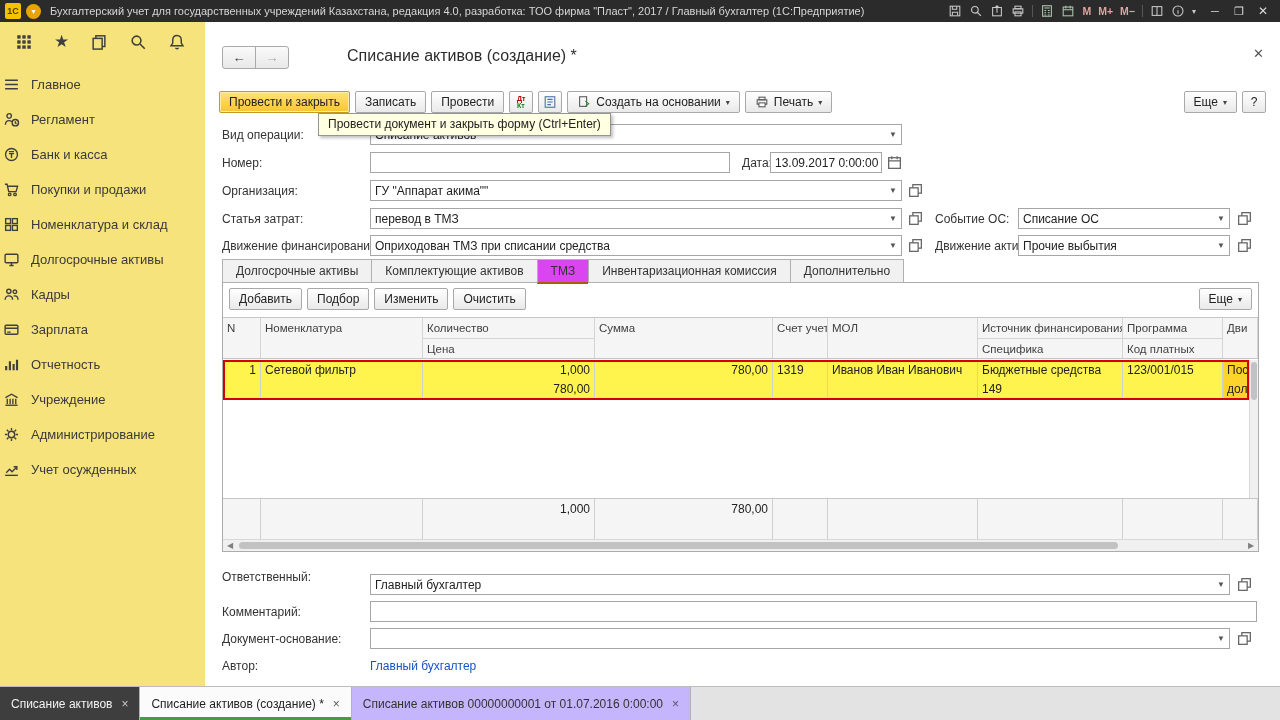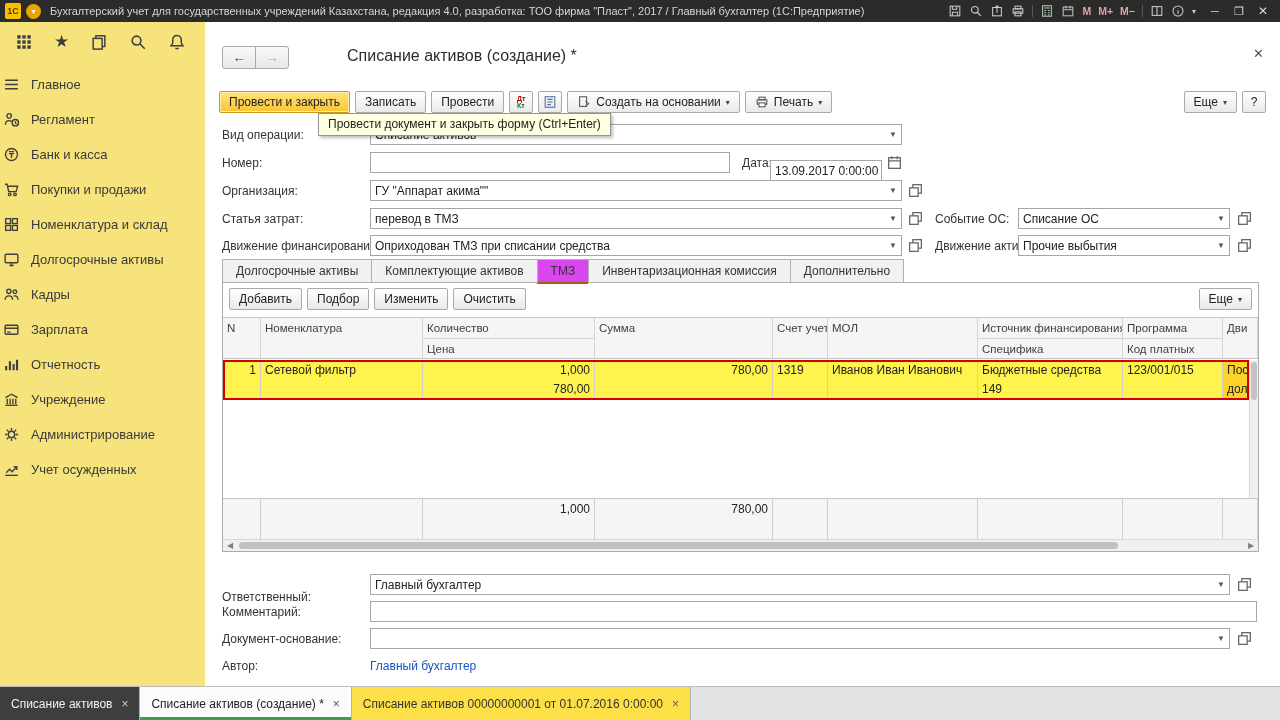--- a/index.html
+++ b/index.html
@@ -84,21 +84,21 @@
   .harrow { position:absolute; top:0; height:11px; width:14px; display:flex; align-items:center; justify-content:center; font-size:8px; color:#808080; }
 
   .author-val { position:absolute; font-size:12px; color:#1952c1; height:22px; line-height:22px; }
 
   
   .bottombar { position:absolute; left:0; right:0; bottom:0; height:34px; background:#e3e3e3; border-top:1px solid #bdbdbd; display:flex; align-items:stretch; font-size:12px; }
   .btab { display:flex; align-items:center; gap:9px; padding:0 11px; border-right:1px solid #b3b3b3; white-space:nowrap; cursor:pointer; color:#333; }
   .btab .bx { font-size:12px; opacity:.75; }
   .btab.dark { background:#3e3e3e; color:#f2f2f2; }
   .btab.active { background:#fbfbfb; box-shadow:inset 0 -3px 0 #3f9e46; color:#222; }
-  .btab.normal { background:#fde047;justify-content:center; }
+  .btab.normal { background:#c4b5fd;justify-content:center; }
 </style>
 </head>
 <body>
 
 <div class="titlebar">
   <span class="tb-logo">1С</span>
   <span class="tb-menu">▾</span>
   <span class="tb-title">Бухгалтерский учет для государственных учреждений Казахстана, редакция 4.0, разработка: ТОО фирма "Пласт", 2017 / Главный бухгалтер  (1С:Предприятие)</span>
   <span class="tb-right">
     <span class="tb-ico">
@@ -356,21 +356,21 @@
   <div class="fld" style="left:165px; top:102px; width:532px;">
     <span class="val">Списание активов</span>
     <span class="arr">▼</span>
   </div>
 
   <div class="flabel" style="left:17px; top:130px;">Номер:</div>
   <div class="fld" style="left:165px; top:130px; width:360px;">
     <span class="val"></span>
   </div>
   <div class="flabel" style="left:537px; top:130px;">Дата:</div>
-  <div class="fld" style="left:565px; top:130px; width:112px;margin-top:8px;">
+  <div class="fld" style="left:565px; top:130px; width:112px;">
     <span class="val">13.09.2017 0:00:00</span>
   </div>
   <span class="icon-after" style="left:681px; top:132px;">
       <svg viewBox="0 0 16 16" fill="none" stroke="#666" stroke-width="1.2">
         <rect x="2.5" y="3.5" width="11" height="10"></rect>
         <path d="M2.5 6.5h11M5.5 2v3M10.5 2v3"></path>
       </svg>
     </span>
 
   <div class="flabel" style="left:17px; top:158px;">Организация:</div>
@@ -556,21 +556,21 @@
     <div class="vscroll">
         <div class="vthumb"></div>
       </div>
     <div class="hscroll">
       <span class="harrow" style="left:0;">◀</span>
       <div class="hthumb"></div>
       <span class="harrow" style="right:0;">▶</span>
     </div>
   </div>
 
-  <div class="flabel" style="left:17px; top:564px;">Ответственный:</div>
+  <div class="flabel" style="left:17px; top:544px;">Ответственный:</div>
   <div class="fld" style="left:165px; top:552px; width:860px;">
     <span class="val">Главный бухгалтер</span>
     <span class="arr">▼</span>
   </div>
   <span class="icon-after" style="left:1031px; top:554px;">
       <svg viewBox="0 0 16 16" fill="none" stroke="#666" stroke-width="1.2">
         <rect x="5.5" y="2.5" width="8" height="8"></rect>
         <rect x="2.5" y="5.5" width="8" height="8" fill="#fff"></rect>
       </svg>
     </span>

